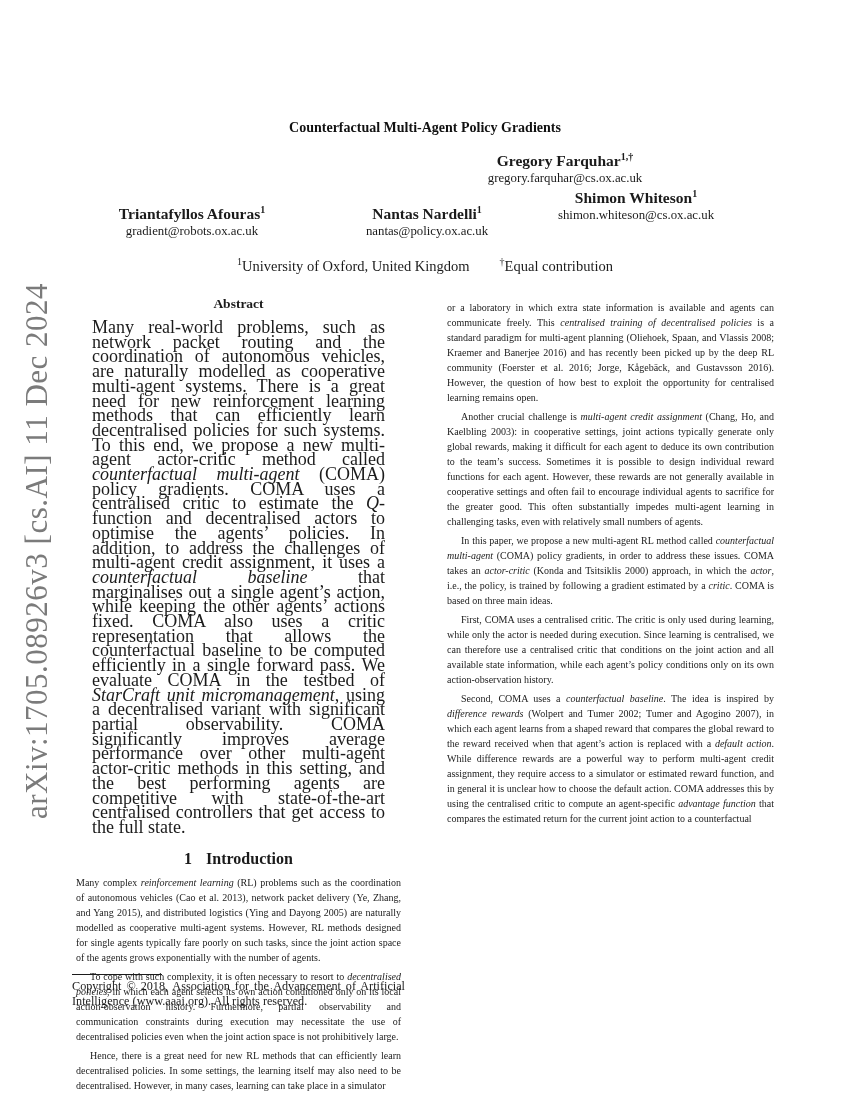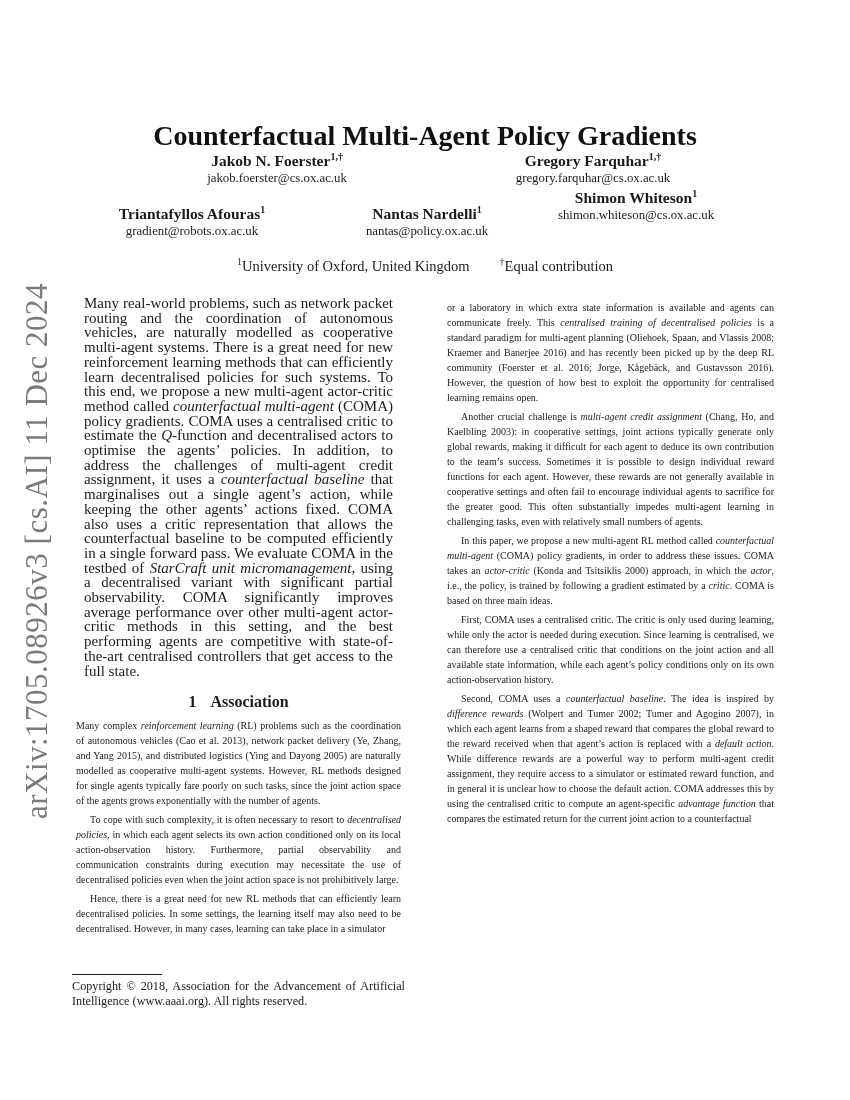--- a/index.html
+++ b/index.html
@@ -8,37 +8,37 @@
     font-family:"Liberation Serif", serif; color:#1b1b1b; overflow:hidden;
     -webkit-font-smoothing:antialiased;
   }
   .watermark {
     position:absolute; left:37px; top:551px;
     transform:translate(-50%,-50%) rotate(-90deg);
     white-space:nowrap; font-size:31px; letter-spacing:0.5px; color:#7b7b7b;
   }
   .title {
     position:absolute; left:72px; top:120px; width:706px; margin:0;
-    text-align:center; font-size:28px; font-weight:bold; color:#111;
+    text-align:center; font-size:14px; font-weight:bold; color:#111;
   }
   .author { position:absolute; transform:translateX(-50%); text-align:center; white-space:nowrap; }
   .author-name { font-weight:bold; font-size:15.5px; }
   .author-name sup { font-weight:bold; font-size:10px; }
   .author-email { font-size:12.8px; margin-top:1px; }
   .affiliation {
     position:absolute; left:72px; top:256px; width:706px;
     text-align:center; font-size:14.5px; white-space:nowrap;
   }
   .affiliation sup { font-size:10px; }
   .affil-gap { display:inline-block; width:30px; }
   .col-left  { position:absolute; left:72px;  top:296px; width:333px; }
   .col-right { position:absolute; left:443px; top:296px; width:335px; }
   .abstract-heading { text-align:center; font-weight:bold; font-size:13.5px; margin:0 0 8px 0; }
   .abstract-body {
-    margin:0 12px; font-size:15px; line-height:14.7px;
+    margin:0 20px; font-size:18px; line-height:14.7px;
     text-align:justify; text-justify:inter-word;
   }
   .section-heading { text-align:center; font-size:16px; font-weight:bold; margin:15px 0 7px 0; }
   .section-heading .sec-num { margin-right:14px; }
   .body-par {
     margin:4px; font-size:10px; line-height:15px;
     text-align:justify; text-justify:inter-word;
   }
   .body-par.indent { text-indent:14px; }
   .footnote { position:absolute; left:72px; top:974px; width:333px; }
@@ -48,25 +48,21 @@
 </style>
 </head>
 <body>
 
 <div class="page">
 
   <div class="watermark">arXiv:1705.08926v3 [cs.AI] 11 Dec 2024</div>
 
   <h1 class="title">Counterfactual Multi-Agent Policy Gradients</h1>
 
-  <div class="author" style="left:277px; top:151px;">
-    <div class="author-name"><span>Jakob N. Foerster</span><sup>1,†</sup></div>
-    <div class="author-email">jakob.foerster@cs.ox.ac.uk</div>
-  </div>
-  <div class="author" style="left:593px; top:151px;">
+  <div class="author" style="left:565px; top:151px;">
     <div class="author-name"><span>Gregory Farquhar</span><sup>1,†</sup></div>
     <div class="author-email">gregory.farquhar@cs.ox.ac.uk</div>
   </div>
   <div class="author" style="left:192px; top:204px;">
     <div class="author-name"><span>Triantafyllos Afouras</span><sup>1</sup></div>
     <div class="author-email">gradient@robots.ox.ac.uk</div>
   </div>
   <div class="author" style="left:427px; top:204px;">
     <div class="author-name"><span>Nantas Nardelli</span><sup>1</sup></div>
     <div class="author-email">nantas@policy.ox.ac.uk</div>
@@ -74,23 +70,24 @@
   <div class="author" style="left:636px; top:188px;">
     <div class="author-name"><span>Shimon Whiteson</span><sup>1</sup></div>
     <div class="author-email">shimon.whiteson@cs.ox.ac.uk</div>
   </div>
 
   <div class="affiliation">
     <sup>1</sup><span>University of Oxford, United Kingdom</span><span class="affil-gap"></span><sup>†</sup><span>Equal contribution</span>
   </div>
 
   <div class="col-left">
+    <div class="abstract-heading">Abstract</div>
     <p class="abstract-body"><span>Many real-world problems, such as network packet routing and the coordination of autonomous vehicles, are naturally modelled as cooperative multi-agent systems. There is a great need for new reinforcement learning methods that can efficiently learn decentralised policies for such systems. To this end, we propose a new multi-agent actor-critic method called </span><i>counterfactual multi-agent</i><span> (COMA) policy gradients. COMA uses a centralised critic to estimate the </span><i>Q</i><span>-function and decentralised actors to optimise the agents’ policies. In addition, to address the challenges of multi-agent credit assignment, it uses a </span><i>counterfactual baseline</i><span> that marginalises out a single agent’s action, while keeping the other agents’ actions fixed. COMA also uses a critic representation that allows the counterfactual baseline to be computed efficiently in a single forward pass. We evaluate COMA in the testbed of </span><i>StarCraft unit micromanagement</i><span>, using a decentralised variant with significant partial observability. COMA significantly improves average performance over other multi-agent actor-critic methods in this setting, and the best performing agents are competitive with state-of-the-art centralised controllers that get access to the full state.</span></p>
     <div class="section-heading">
-      <span class="sec-num">1</span><span>Association</span>
+      <span class="sec-num">1</span><span>Introduction</span>
     </div>
     <p class="body-par"><span>Many complex </span><i>reinforcement learning</i><span> (RL) problems such as the coordination of autonomous vehicles (Cao et al. 2013), network packet delivery (Ye, Zhang, and Yang 2015), and distributed logistics (Ying and Dayong 2005) are naturally modelled as cooperative multi-agent systems. However, RL methods designed for single agents typically fare poorly on such tasks, since the joint action space of the agents grows exponentially with the number of agents.</span></p>
     <p class="body-par indent"><span>To cope with such complexity, it is often necessary to resort to </span><i>decentralised policies</i><span>, in which each agent selects its own action conditioned only on its local action-observation history. Furthermore, partial observability and communication constraints during execution may necessitate the use of decentralised policies even when the joint action space is not prohibitively large.</span></p>
     <p class="body-par indent"><span>Hence, there is a great need for new RL methods that can efficiently learn decentralised policies. In some settings, the learning itself may also need to be decentralised. However, in many cases, learning can take place in a simulator</span></p>
   </div>
 
   <div class="col-right">
     <p class="body-par"><span>or a laboratory in which extra state information is available and agents can communicate freely. This </span><i>centralised training of decentralised policies</i><span> is a standard paradigm for multi-agent planning (Oliehoek, Spaan, and Vlassis 2008; Kraemer and Banerjee 2016) and has recently been picked up by the deep RL community (Foerster et al. 2016; Jorge, Kågebäck, and Gustavsson 2016). However, the question of how best to exploit the opportunity for centralised learning remains open.</span></p>
     <p class="body-par indent"><span>Another crucial challenge is </span><i>multi-agent credit assignment</i><span> (Chang, Ho, and Kaelbling 2003): in cooperative settings, joint actions typically generate only global rewards, making it difficult for each agent to deduce its own contribution to the team’s success. Sometimes it is possible to design individual reward functions for each agent. However, these rewards are not generally available in cooperative settings and often fail to encourage individual agents to sacrifice for the greater good. This often substantially impedes multi-agent learning in challenging tasks, even with relatively small numbers of agents.</span></p>
     <p class="body-par indent"><span>In this paper, we propose a new multi-agent RL method called </span><i>counterfactual multi-agent</i><span> (COMA) policy gradients, in order to address these issues. COMA takes an </span><i>actor-critic</i><span> (Konda and Tsitsiklis 2000) approach, in which the </span><i>actor</i><span>, i.e., the policy, is trained by following a gradient estimated by a </span><i>critic</i><span>. COMA is based on three main ideas.</span></p>

